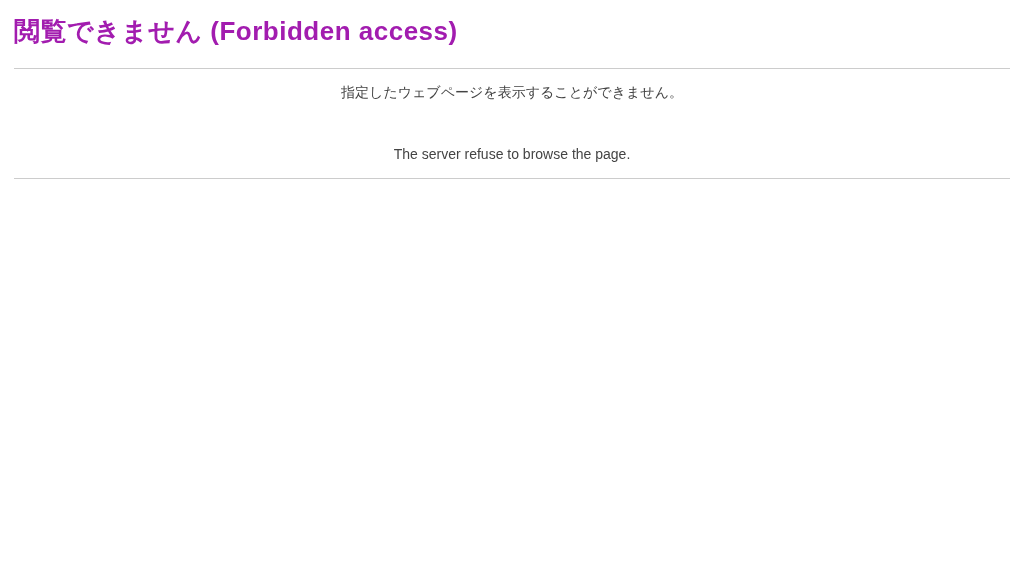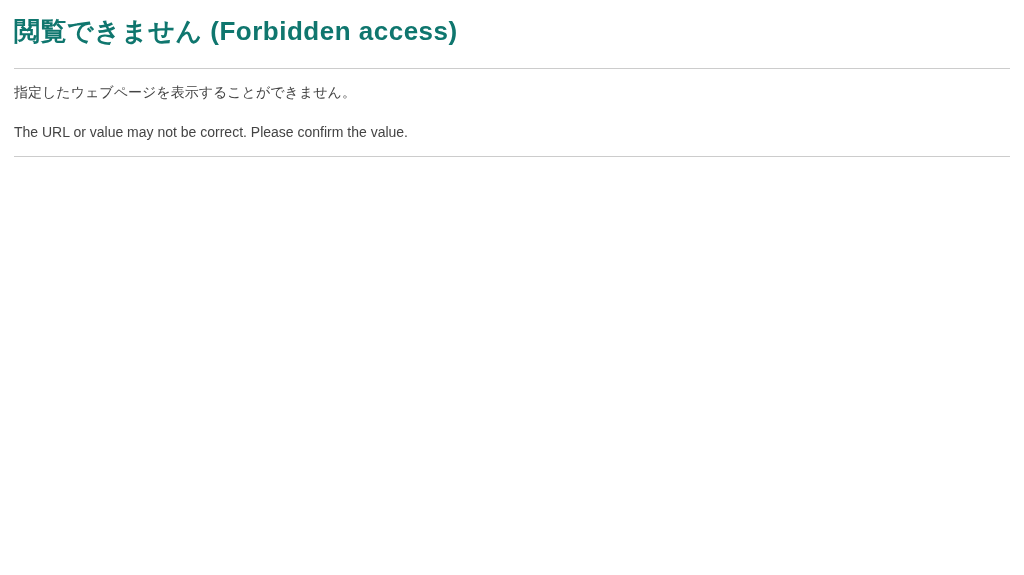--- a/index.html
+++ b/index.html
@@ -11,50 +11,51 @@
       font-family: "Meiryo", "Hiragino Kaku Gothic Pro", "MS PGothic", sans-serif;
       background: #ffffff;
       color: #333333;
       padding: 14px;
       width: 1024px;
       height: 575px;
     }
     h1 {
       font-size: 26px;
       font-weight: bold;
-      color: #0f766e;
+      color: #a21caf;
       margin-bottom: 19px;
       letter-spacing: 0.5px;
     }
     hr {
       border: none;
       border-top: 1px solid #cccccc;
       margin: 8px 0 12px 0;
     }
     .message-block {
       font-size: 14px;
       color: #444444;
       line-height: 1.6;
     }
     .message-block p {
-      margin: 0;
+      margin: 11px;
+      text-align: center;
     }
     .spacer {
       height: 18px;
     }
     .bottom-rule {
       margin-top: 12px;
     }
   </style>
 </head>
 <body>
 
 <h1>閲覧できません (Forbidden access)</h1>
 
 <hr>
 
 <div class="message-block">
   <p>指定したウェブページを表示することができません。</p>
   <div class="spacer"></div>
-  <p>The URL or value may not be correct. Please confirm the value.</p>
+  <p>The server refuse to browse the page.</p>
 </div>
 
 <hr class="bottom-rule">
 
 </body></html>

